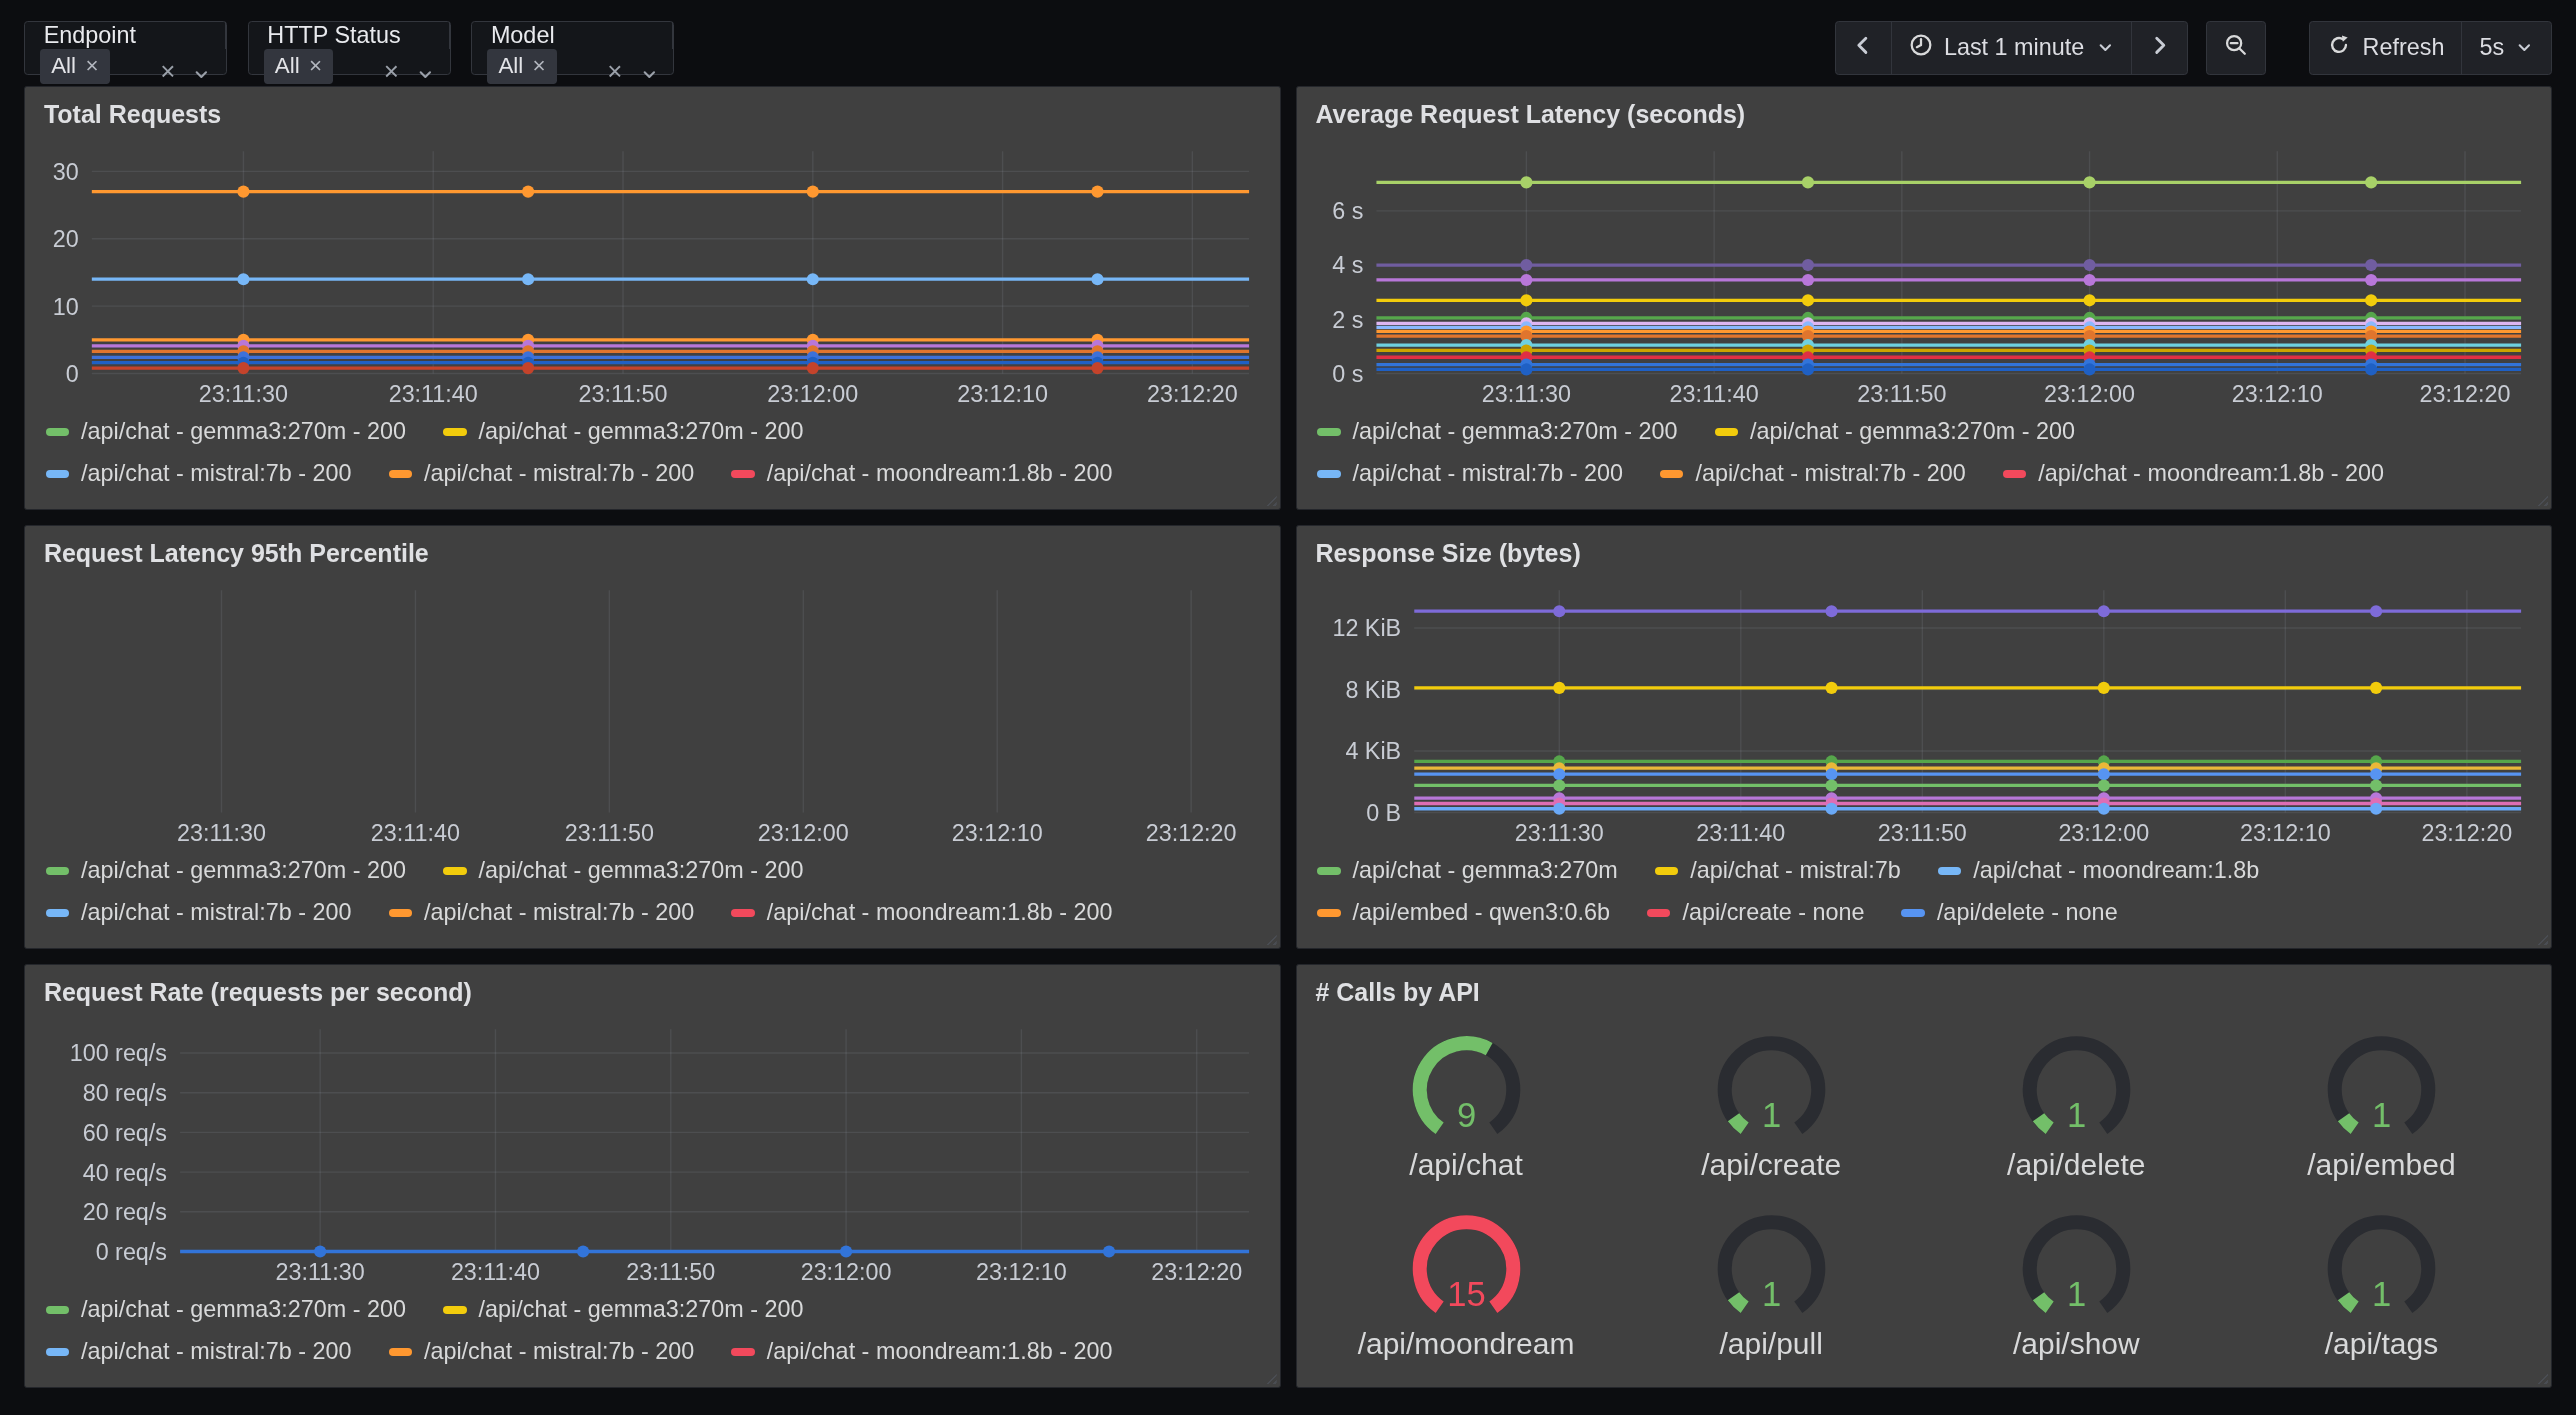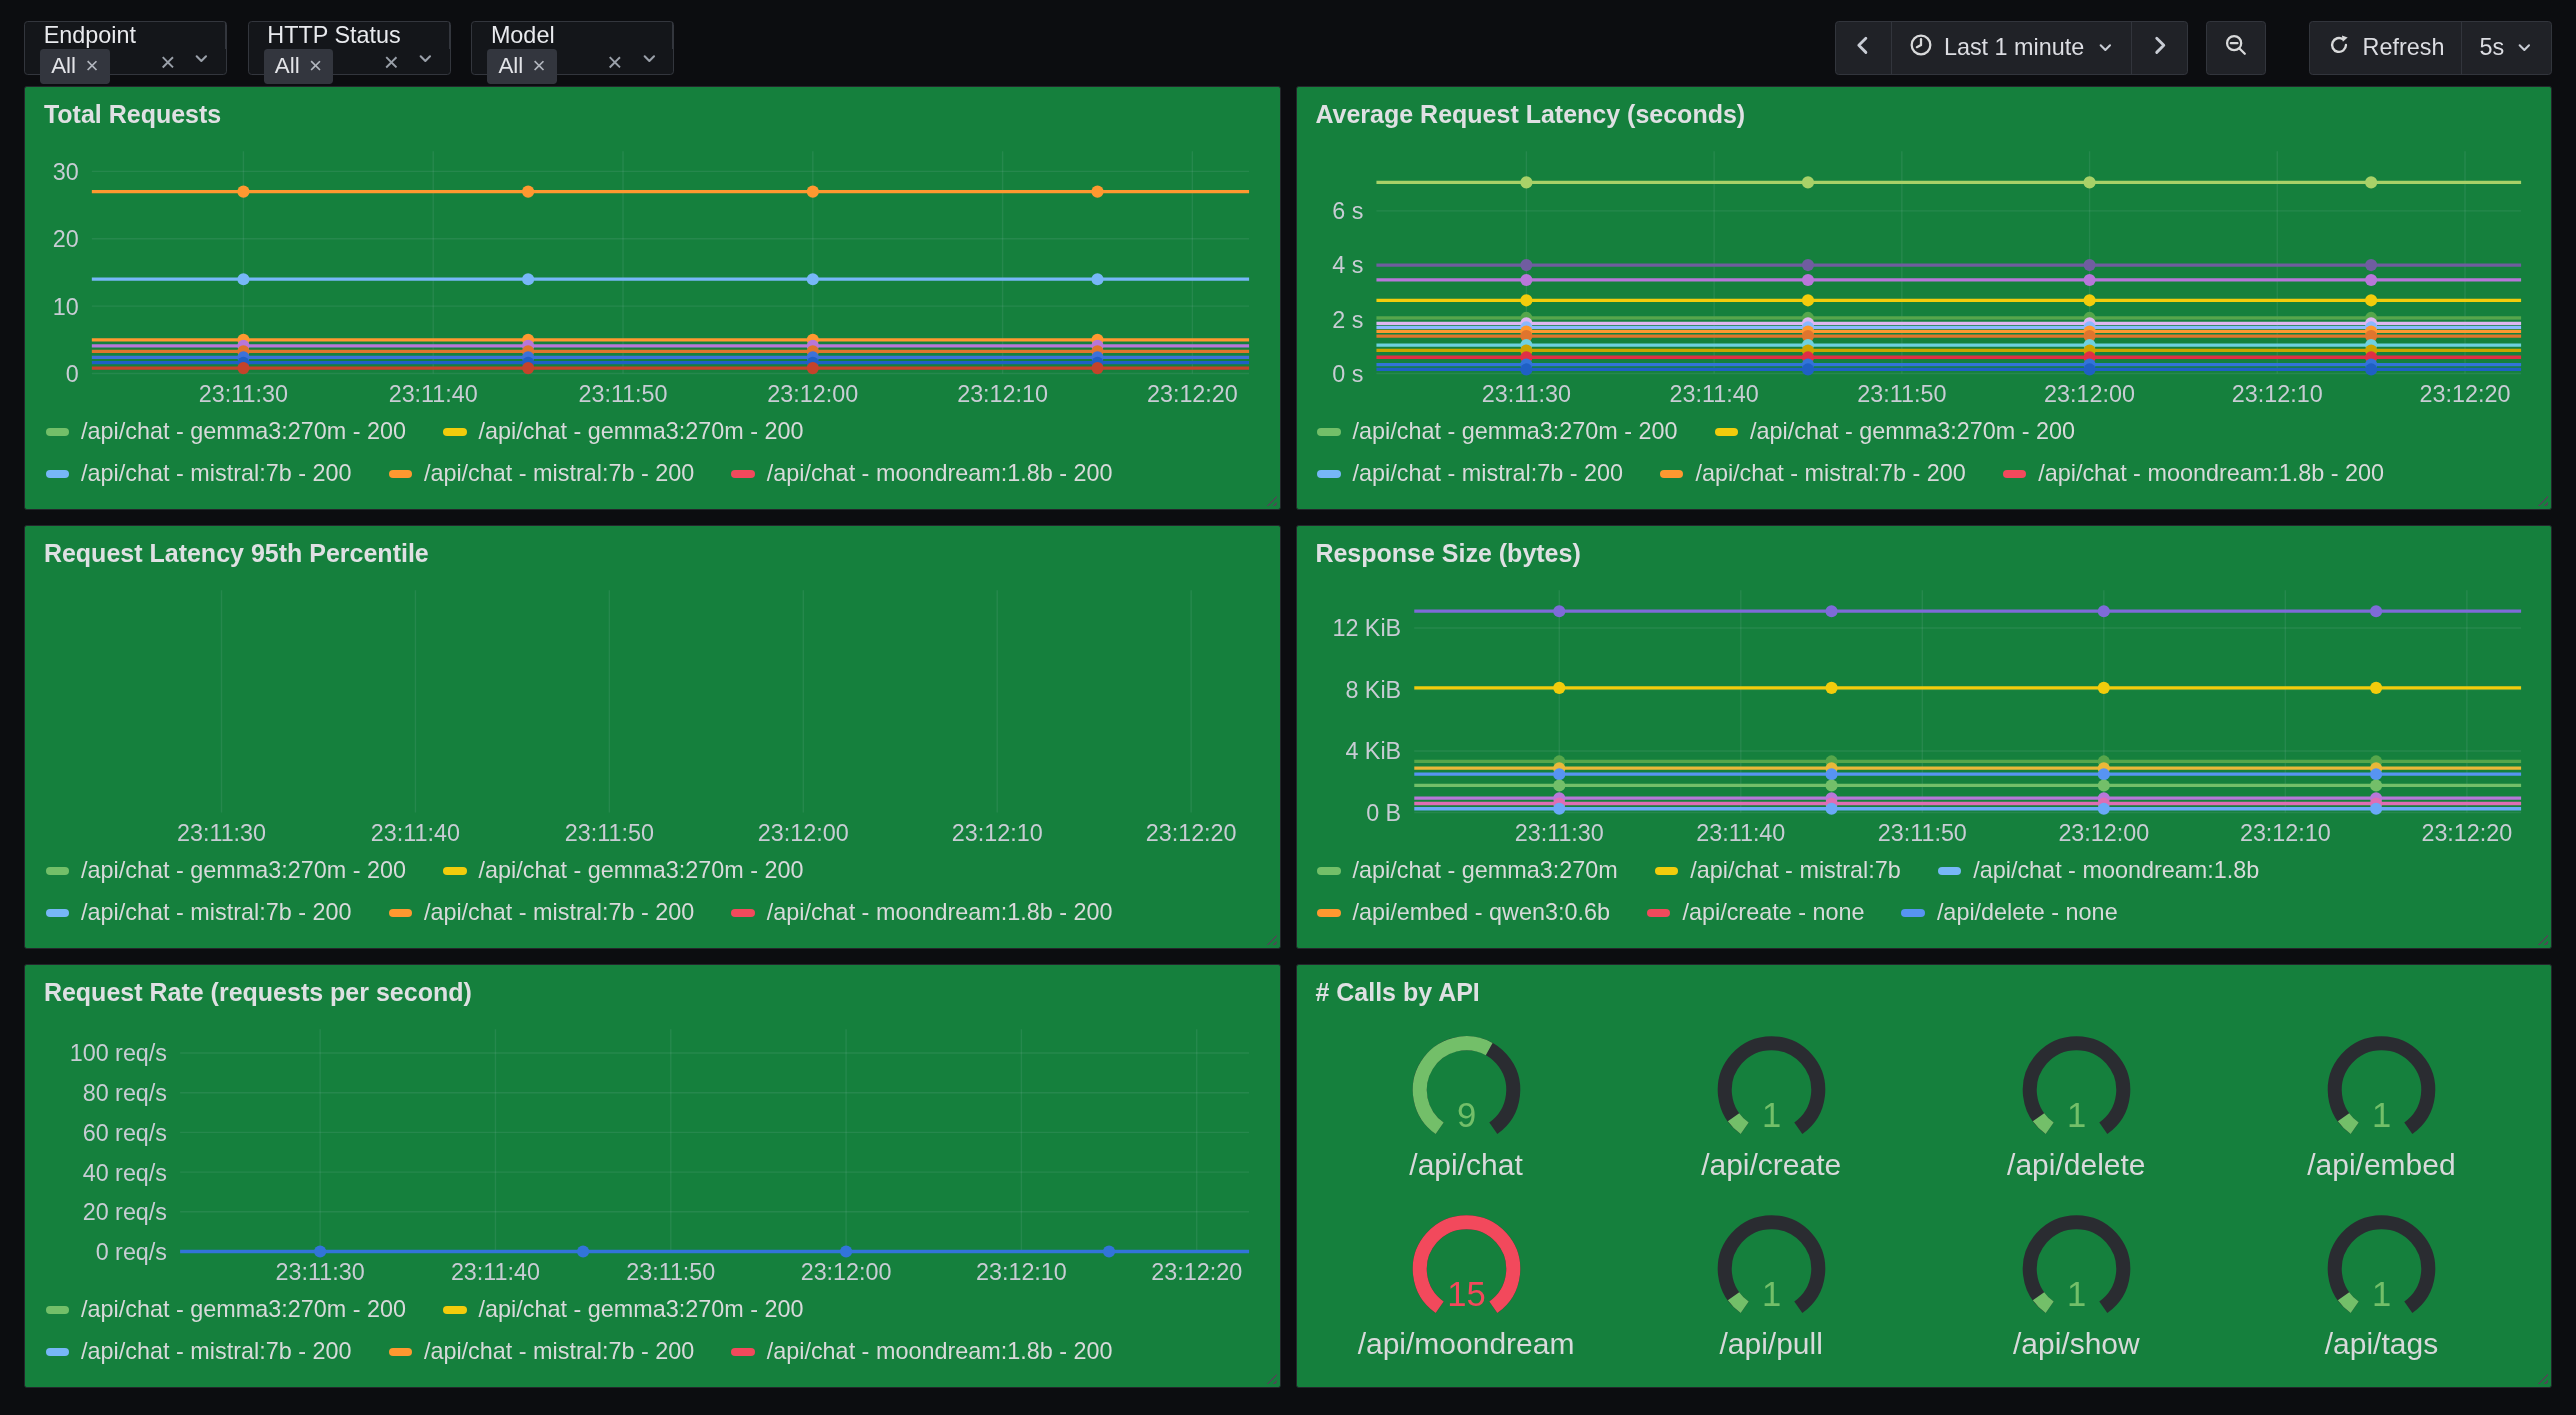--- a/index.html
+++ b/index.html
@@ -7,34 +7,34 @@
   body {
     width:2576px; height:1415px; overflow:hidden;
     background:#0c0d10; color:#d8d9da;
     font-family:"Liberation Sans", sans-serif;
   }
   
   .topbar { display:flex; justify-content:space-between; align-items:center; padding:20.6px 24px 11.2px 24px; }
   .filters { display:flex; gap:20.6px; }
   .var-control { display:flex; align-items:stretch; height:54px; border:0.9px solid #33363d; border-radius:3.7px; background:#14161a;flex-direction:column; }
   .var-label { display:flex; align-items:center; padding:0 18.7px; font-size:23.4px; color:#e9eaee; border-right:0.9px solid #33363d; }
-  .var-value { display:flex; align-items:flex-start; gap:17px; padding:0 15px; min-width:201px; }
+  .var-value { display:flex; align-items:flex-end; gap:17px; padding:0 15px; min-width:201px; }
   .chip { display:inline-flex; align-items:center; gap:9.3px; background:#33363e; border-radius:3.7px; padding:4.7px 11.2px; font-size:22.4px; color:#e3e4e8; cursor:pointer; }
   .chip .x { color:#b3b7bf; font-size:22.4px; line-height:1; }
   .clear-x { margin-left:auto; color:#9aa0a9; font-size:26px; line-height:1; cursor:pointer; }
   .icon-btn svg, .caret svg { display:block; }
   .caret { cursor:pointer; }
   .time-controls { display:flex; align-items:center; gap:18px; }
   .btn-group { display:flex; align-items:stretch; height:54px; border:0.9px solid #32353c; border-radius:3.7px; background:#202227; overflow:hidden; }
   .tbtn { display:flex; align-items:center; gap:11.2px; padding:0 17px; font-size:23.4px; color:#dcdde2; background:transparent; border:none; border-left:0.9px solid #32353c; cursor:pointer; font-family:inherit; }
   .tbtn:first-child { border-left:none; }
   .tbtn .label { font-weight:500; }
   
   .grid { display:grid; grid-template-columns:1fr 1fr; grid-template-rows:repeat(3,424px); gap:15px; padding:0 24px; }
-  .panel { position:relative; background:#15803d; border:0.9px solid #24262b; border-radius:2.8px; padding:11.2px 17px 5.6px 17px; overflow:hidden; }
+  .panel { position:relative; background:#404040; border:0.9px solid #24262b; border-radius:2.8px; padding:11.2px 17px 5.6px 17px; overflow:hidden; }
   .panel-title { font-size:25px; font-weight:600; color:#dfe0e3; margin:1.9px 0 11.2px 1.9px; cursor:pointer; }
   svg.chart { width:100%; height:269px; display:block; }
   .legend { margin-top:9.3px; padding-left:3.7px; }
   .legend-row { display:flex; gap:37px; margin-bottom:15px; }
   .legend-item { display:flex; align-items:center; gap:12px; font-size:23.4px; color:#d8d9da; cursor:pointer; white-space:nowrap; }
   .swatch { width:23.4px; height:8.4px; border-radius:4.7px; flex:0 0 auto; }
   .resize-handle { position:absolute; right:2.8px; bottom:2.8px; width:14px; height:14px; cursor:nwse-resize;
     background:repeating-linear-gradient(135deg, transparent 0 2.8px, #4a4d53 2.8px 4.7px);
     clip-path:polygon(100% 0, 100% 100%, 0 100%); }
   

